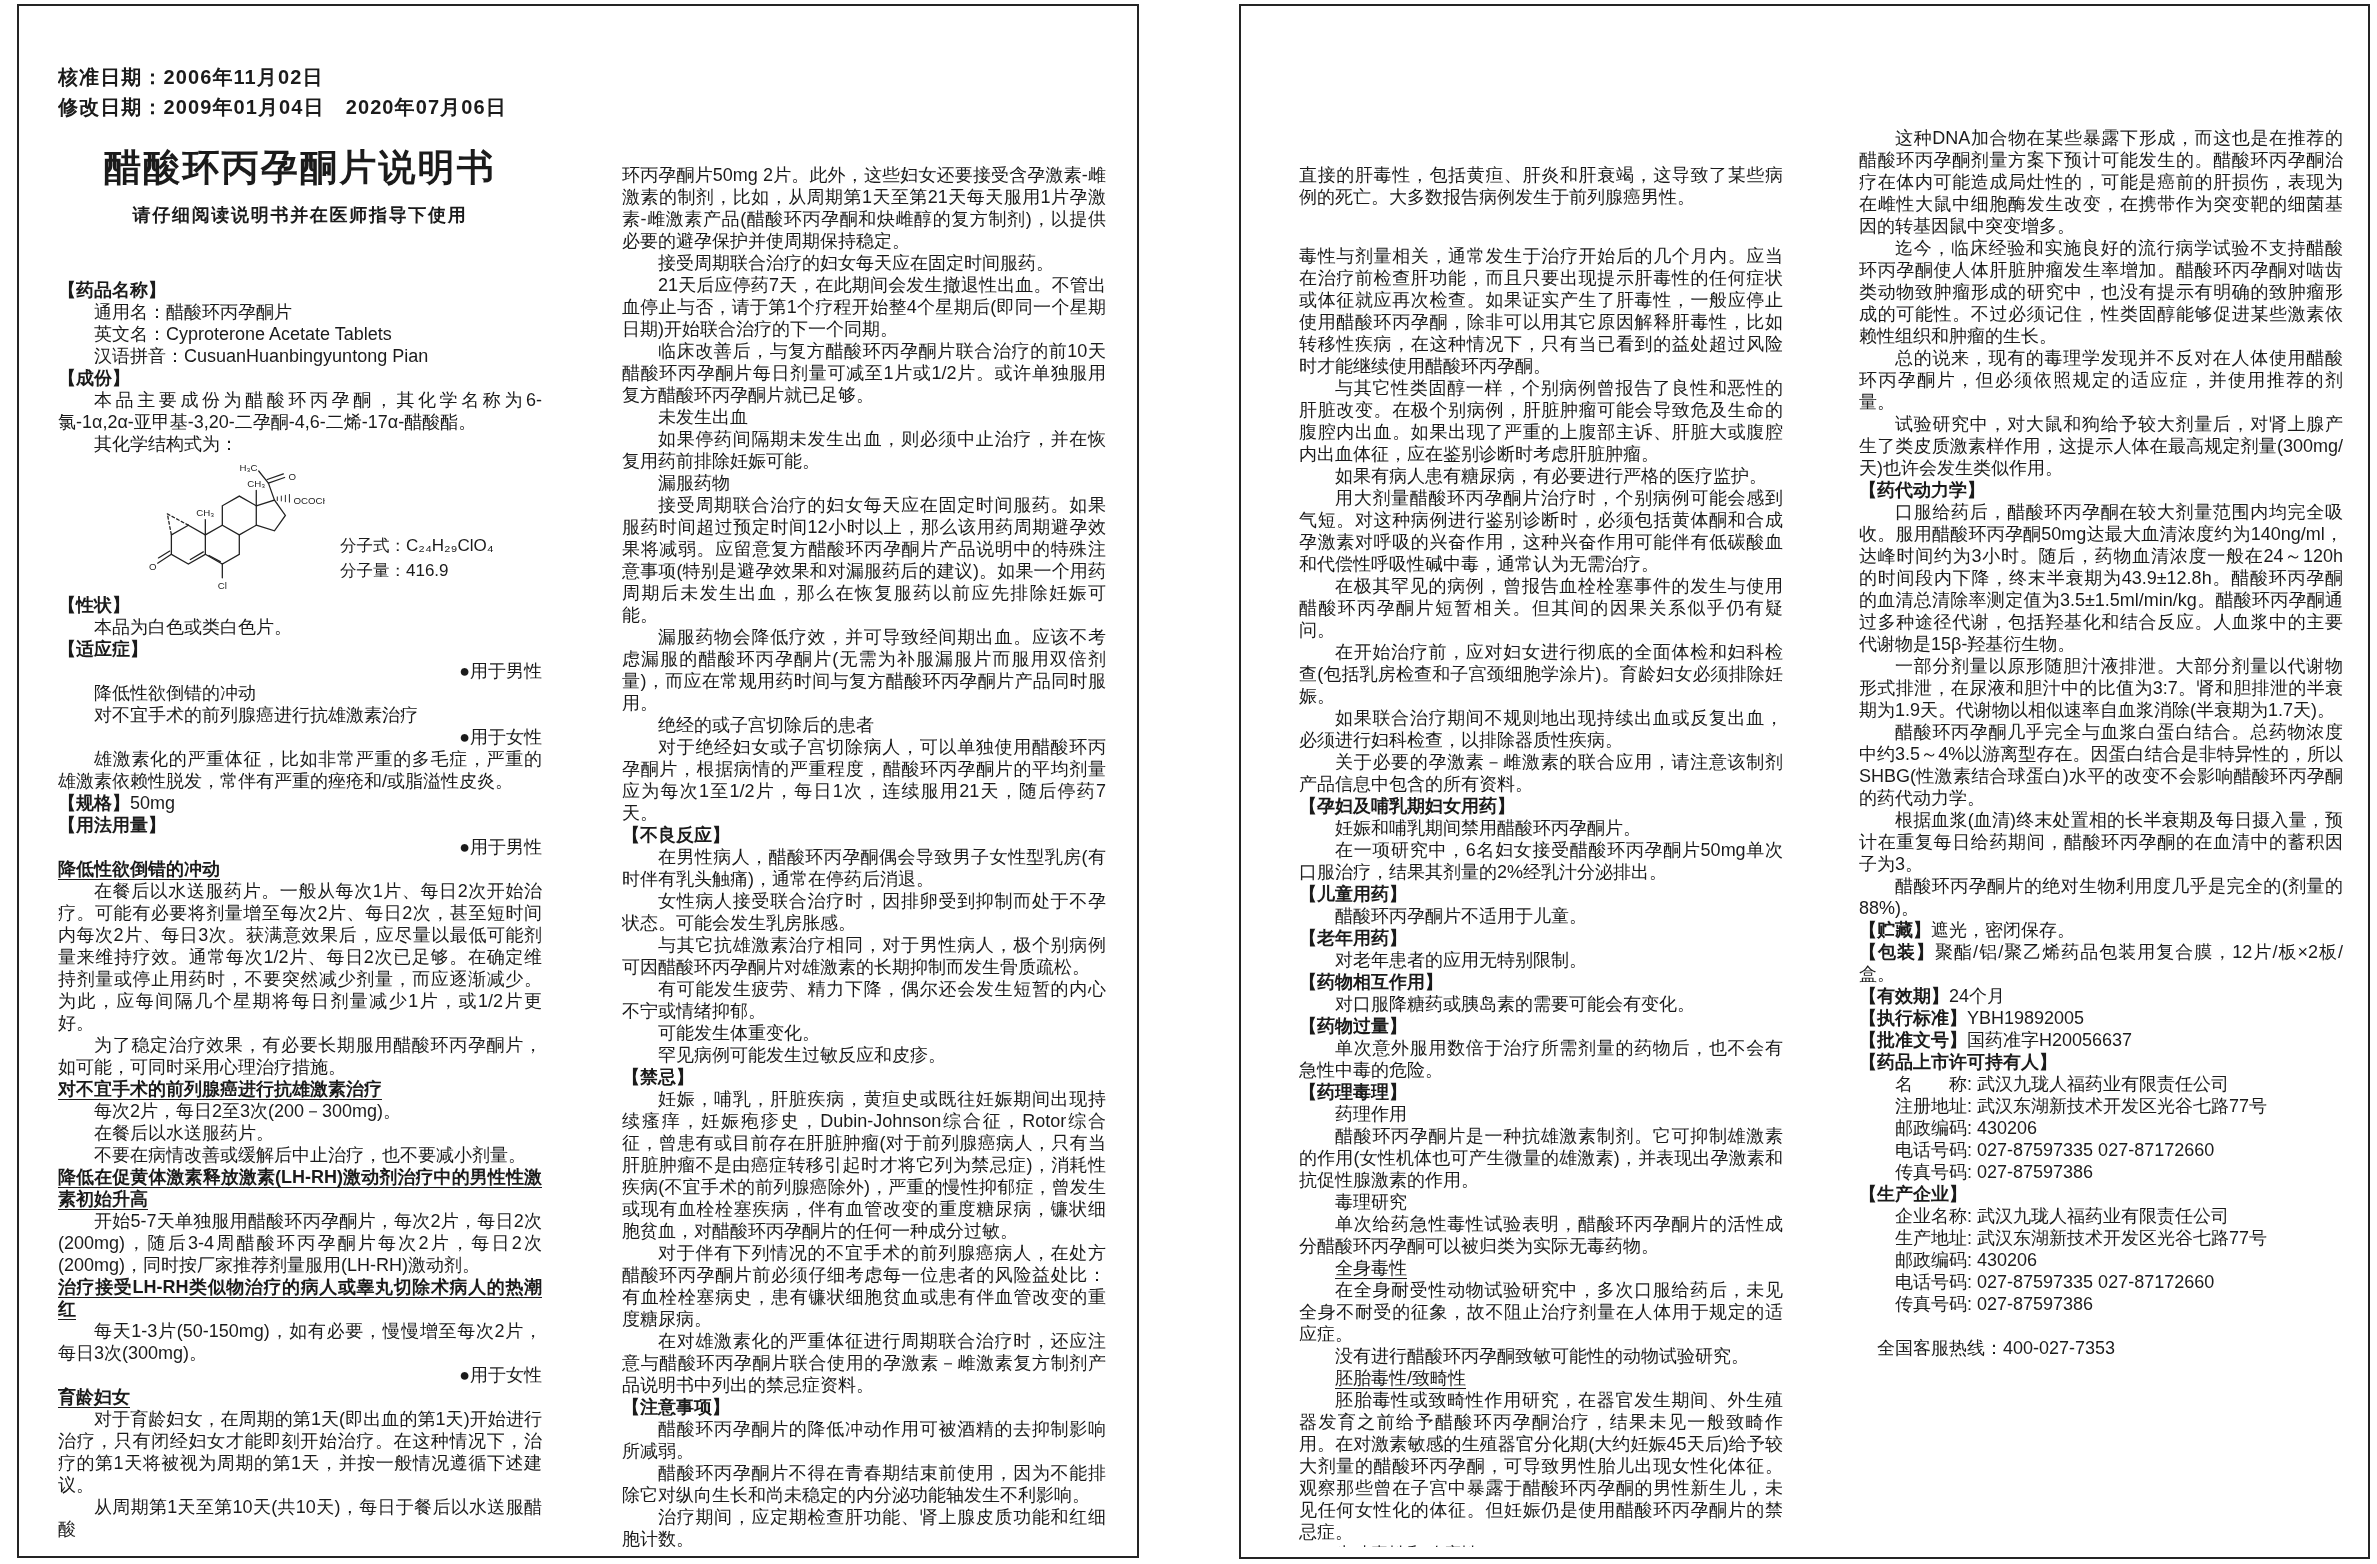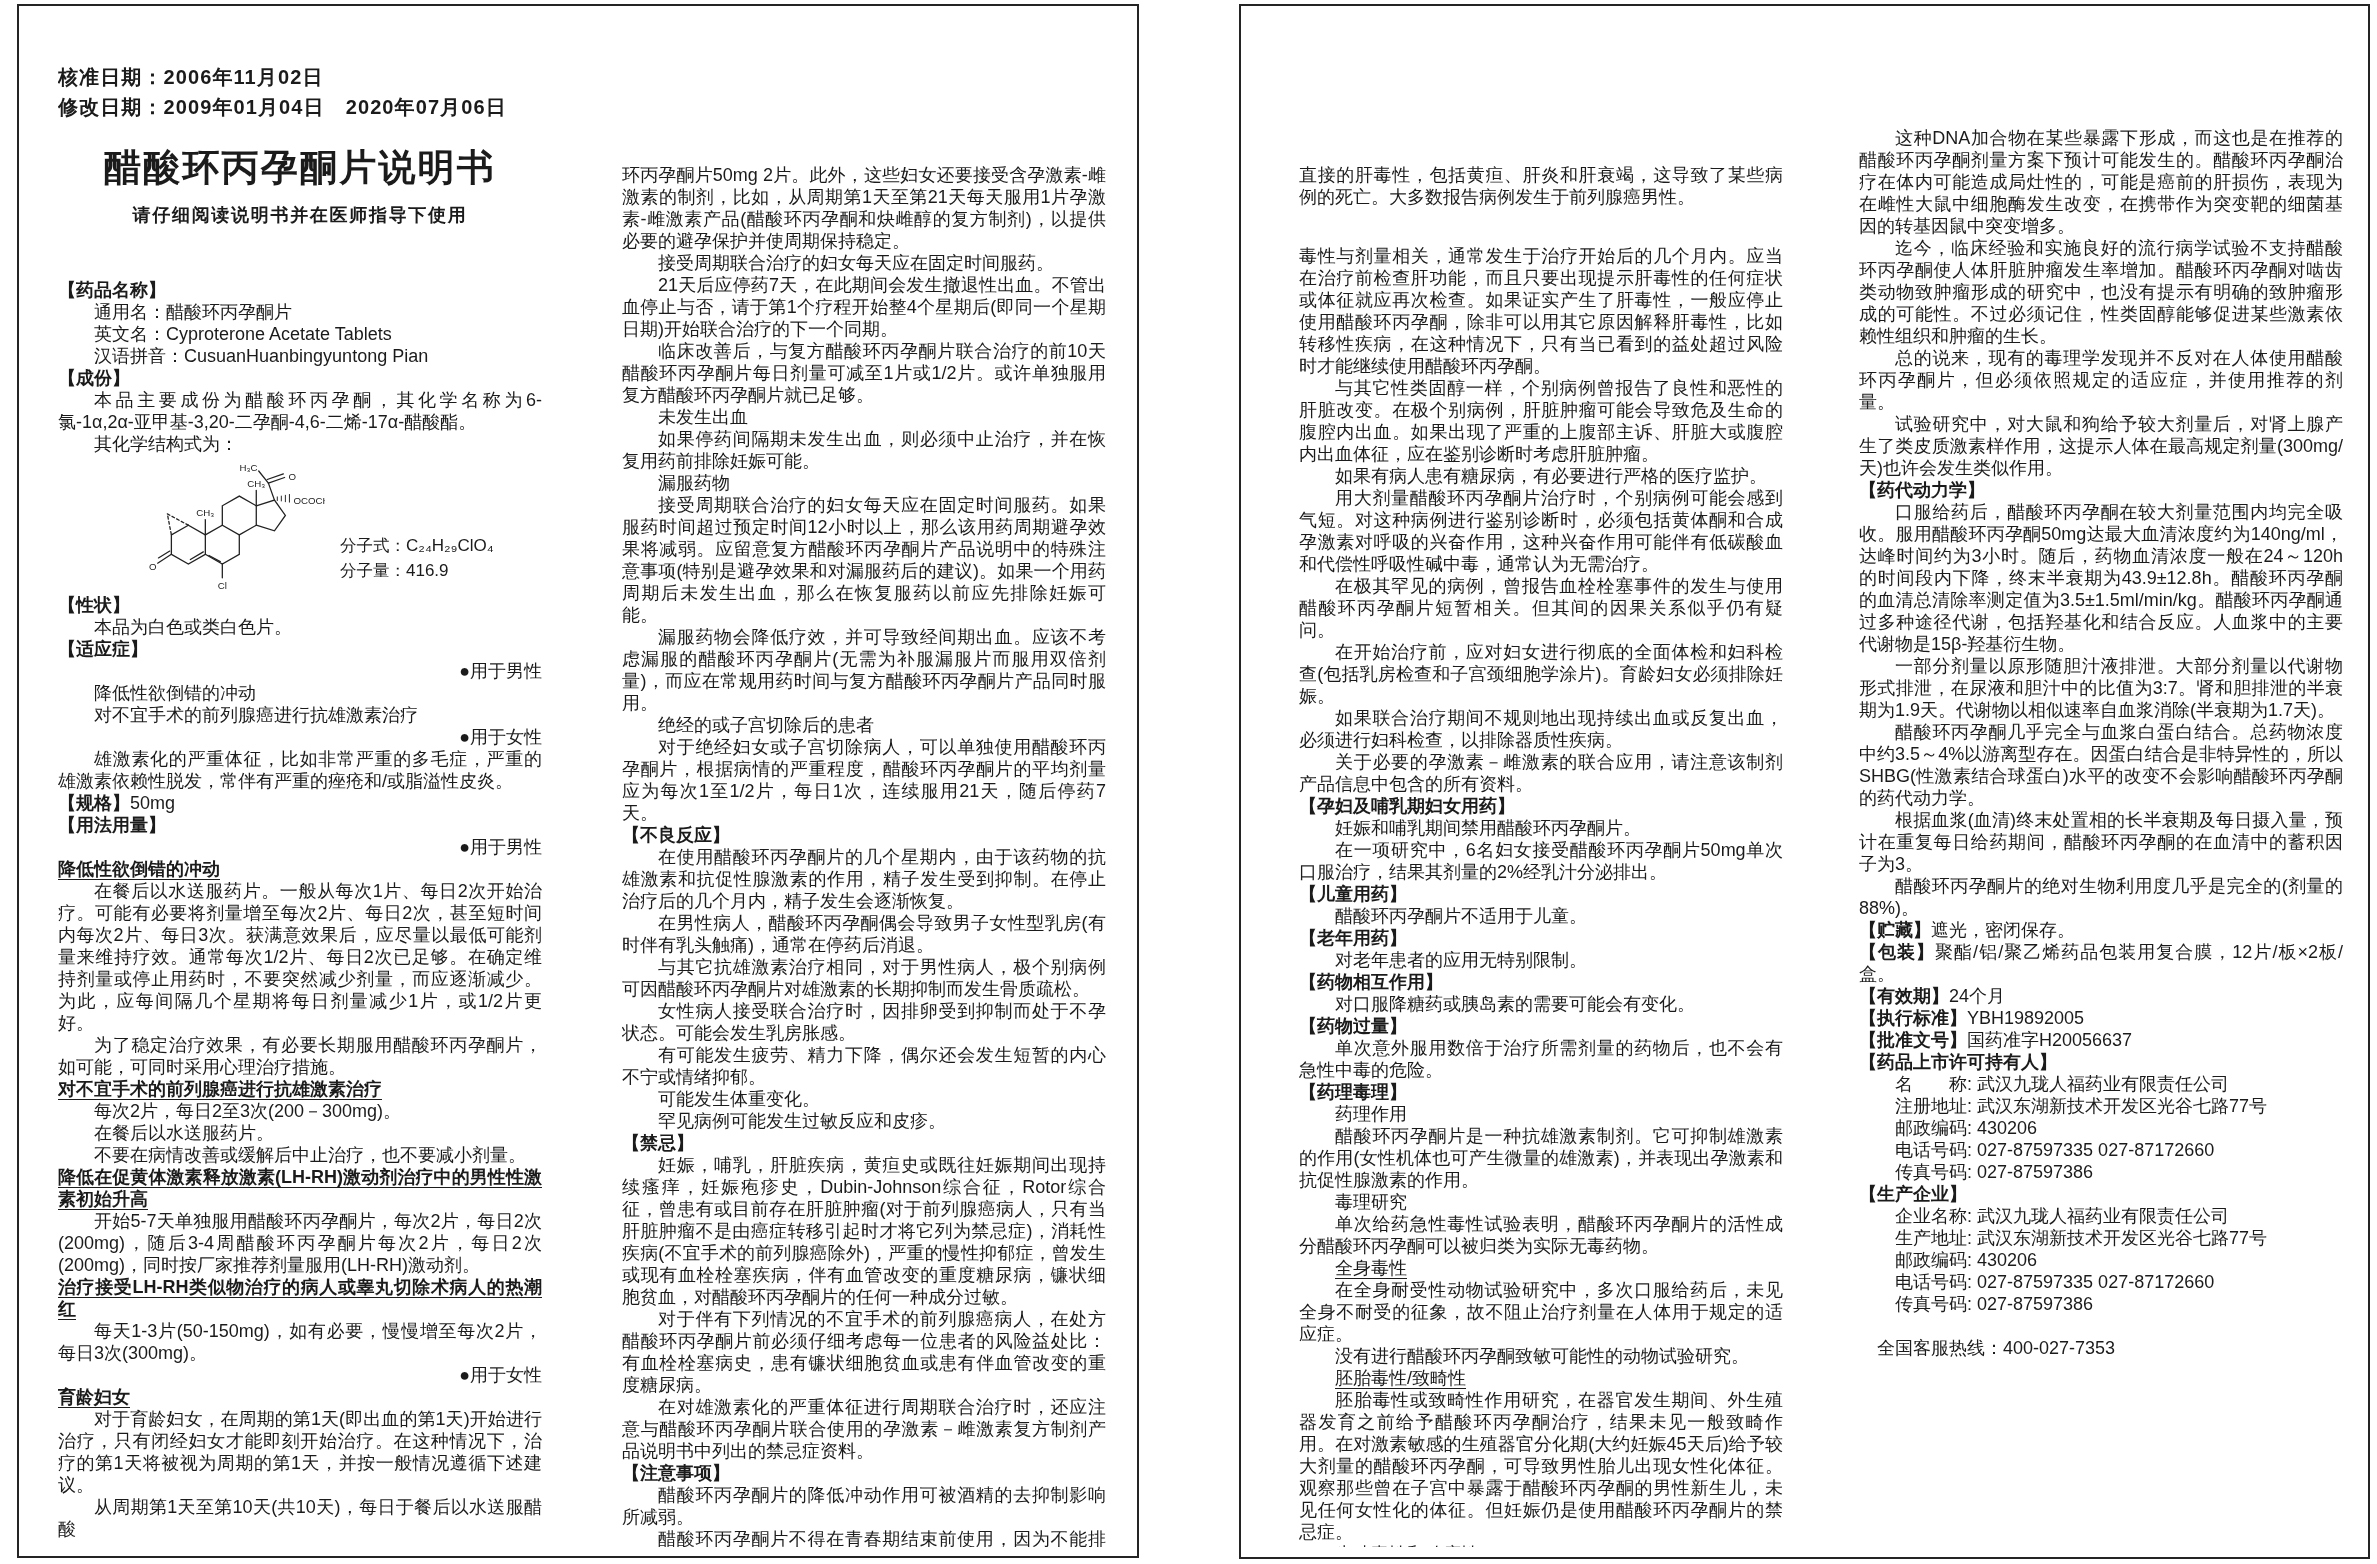--- a/index.html
+++ b/index.html
@@ -134,24 +134,23 @@
     <div class="blk p">21天后应停药7天，在此期间会发生撤退性出血。不管出血停止与否，请于第1个疗程开始整4个星期后(即同一个星期日期)开始联合治疗的下一个同期。</div>
     <div class="blk p">临床改善后，与复方醋酸环丙孕酮片联合治疗的前10天醋酸环丙孕酮片每日剂量可减至1片或1/2片。或许单独服用复方醋酸环丙孕酮片就已足够。</div>
     <div class="blk p">未发生出血</div>
     <div class="blk p">如果停药间隔期未发生出血，则必须中止治疗，并在恢复用药前排除妊娠可能。</div>
     <div class="blk p">漏服药物</div>
     <div class="blk p">接受周期联合治疗的妇女每天应在固定时间服药。如果服药时间超过预定时间12小时以上，那么该用药周期避孕效果将减弱。应留意复方醋酸环丙孕酮片产品说明中的特殊注意事项(特别是避孕效果和对漏服药后的建议)。如果一个用药周期后未发生出血，那么在恢复服药以前应先排除妊娠可能。</div>
     <div class="blk p">漏服药物会降低疗效，并可导致经间期出血。应该不考虑漏服的醋酸环丙孕酮片(无需为补服漏服片而服用双倍剂量)，而应在常规用药时间与复方醋酸环丙孕酮片产品同时服用。</div>
     <div class="blk p">绝经的或子宫切除后的患者</div>
     <div class="blk p">对于绝经妇女或子宫切除病人，可以单独使用醋酸环丙孕酮片，根据病情的严重程度，醋酸环丙孕酮片的平均剂量应为每次1至1/2片，每日1次，连续服用21天，随后停药7天。</div>
     <div class="blk sec">【不良反应】</div>
-    <div class="blk p">在使用醋酸环丙孕酮片的几个星期内，由于该药物的抗雄激素和抗促性腺激素的作用，精子发生受到抑制。在停止治疗后的几个月内，精子发生会逐渐恢复。</div>
     <div class="blk p">在男性病人，醋酸环丙孕酮偶会导致男子女性型乳房(有时伴有乳头触痛)，通常在停药后消退。</div>
+    <div class="blk p">女性病人接受联合治疗时，因排卵受到抑制而处于不孕状态。可能会发生乳房胀感。</div>
     <div class="blk p">与其它抗雄激素治疗相同，对于男性病人，极个别病例可因醋酸环丙孕酮片对雄激素的长期抑制而发生骨质疏松。</div>
-    <div class="blk p">女性病人接受联合治疗时，因排卵受到抑制而处于不孕状态。可能会发生乳房胀感。</div>
     <div class="blk p">有可能发生疲劳、精力下降，偶尔还会发生短暂的内心不宁或情绪抑郁。</div>
     <div class="blk p">可能发生体重变化。</div>
     <div class="blk p">罕见病例可能发生过敏反应和皮疹。</div>
     <div class="blk sec">【禁忌】</div>
     <div class="blk p">妊娠，哺乳，肝脏疾病，黄疸史或既往妊娠期间出现持续瘙痒，妊娠疱疹史，Dubin-Johnson综合征，Rotor综合征，曾患有或目前存在肝脏肿瘤(对于前列腺癌病人，只有当肝脏肿瘤不是由癌症转移引起时才将它列为禁忌症)，消耗性疾病(不宜手术的前列腺癌除外)，严重的慢性抑郁症，曾发生或现有血栓栓塞疾病，伴有血管改变的重度糖尿病，镰状细胞贫血，对醋酸环丙孕酮片的任何一种成分过敏。</div>
     <div class="blk p">对于伴有下列情况的不宜手术的前列腺癌病人，在处方醋酸环丙孕酮片前必须仔细考虑每一位患者的风险益处比：有血栓栓塞病史，患有镰状细胞贫血或患有伴血管改变的重度糖尿病。</div>
     <div class="blk p">在对雄激素化的严重体征进行周期联合治疗时，还应注意与醋酸环丙孕酮片联合使用的孕激素－雌激素复方制剂产品说明书中列出的禁忌症资料。</div>
     <div class="blk sec">【注意事项】</div>
     <div class="blk p">醋酸环丙孕酮片的降低冲动作用可被酒精的去抑制影响所减弱。</div>
     <div class="blk p">醋酸环丙孕酮片不得在青春期结束前使用，因为不能排除它对纵向生长和尚未稳定的内分泌功能轴发生不利影响。</div>

